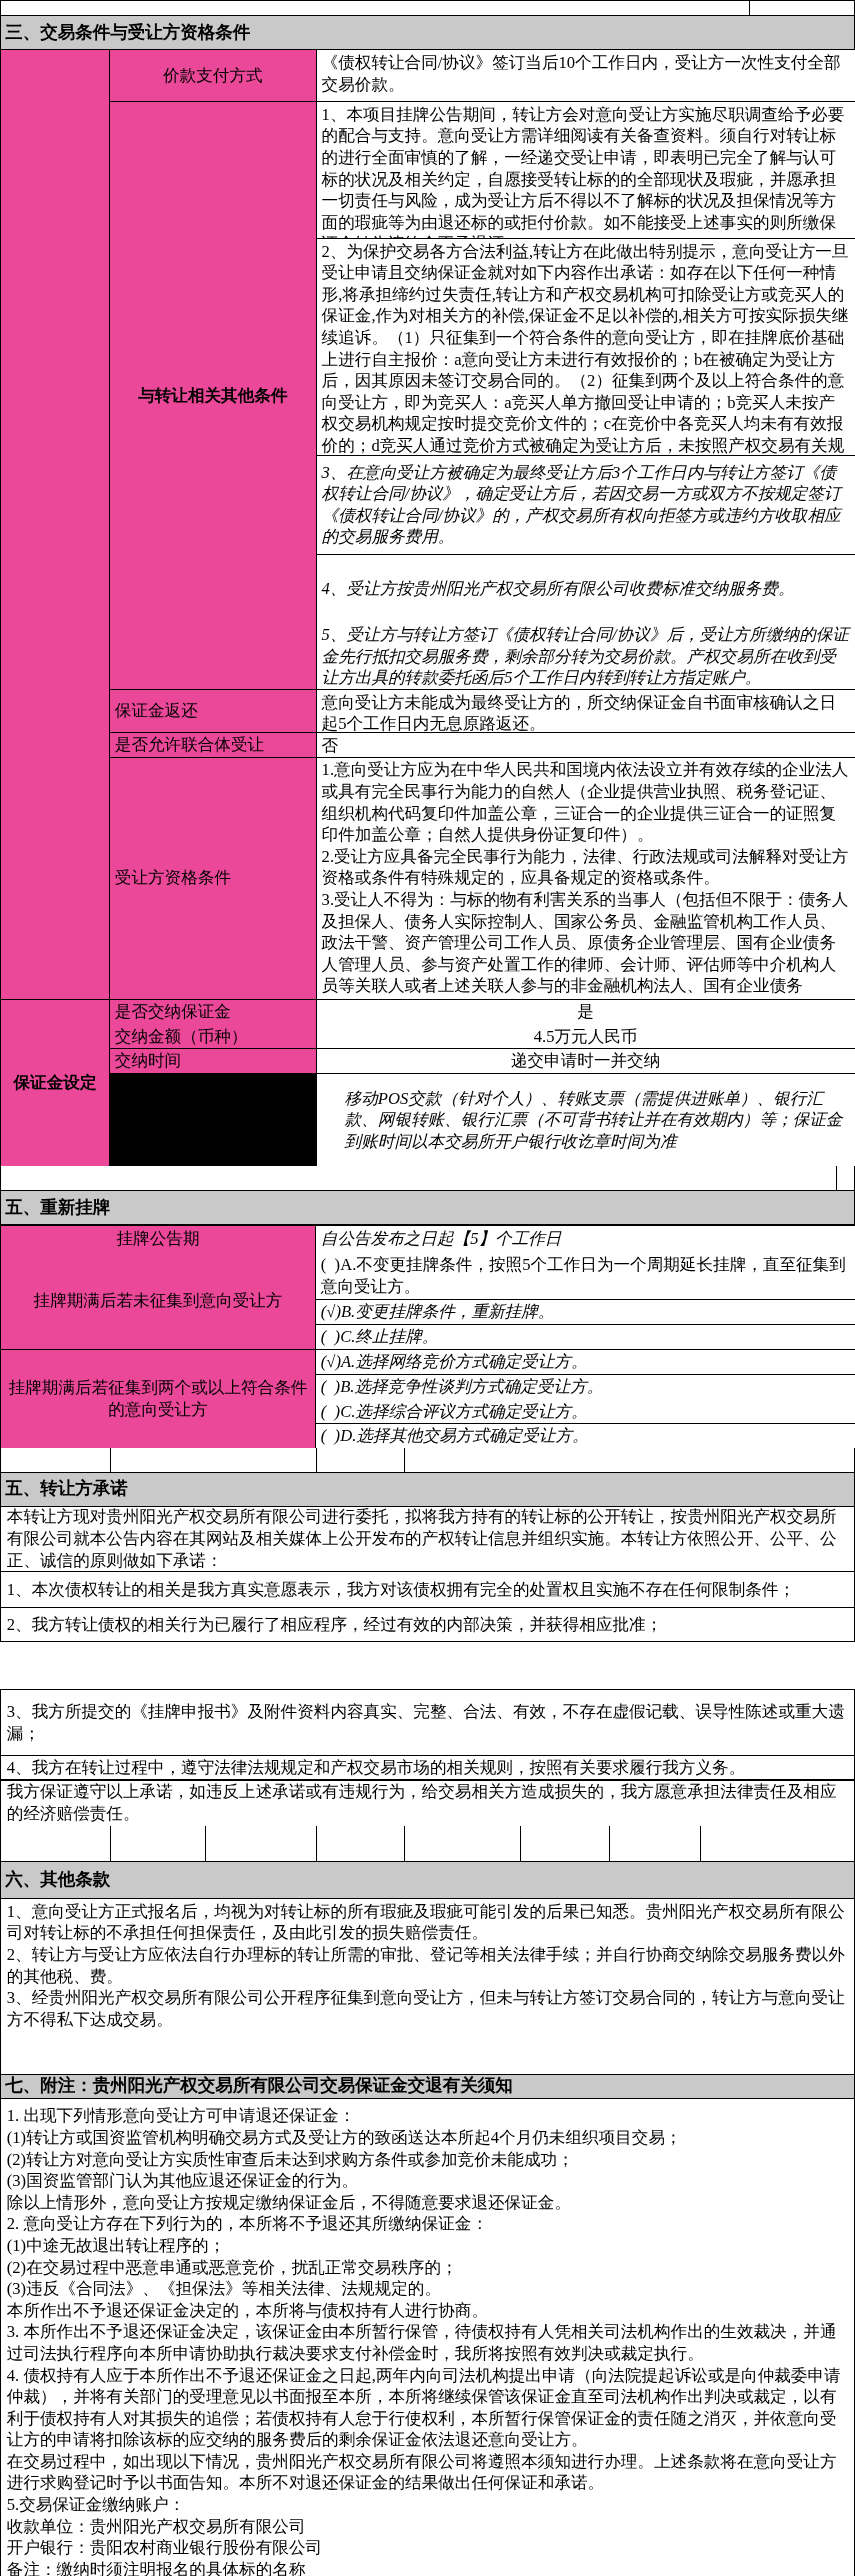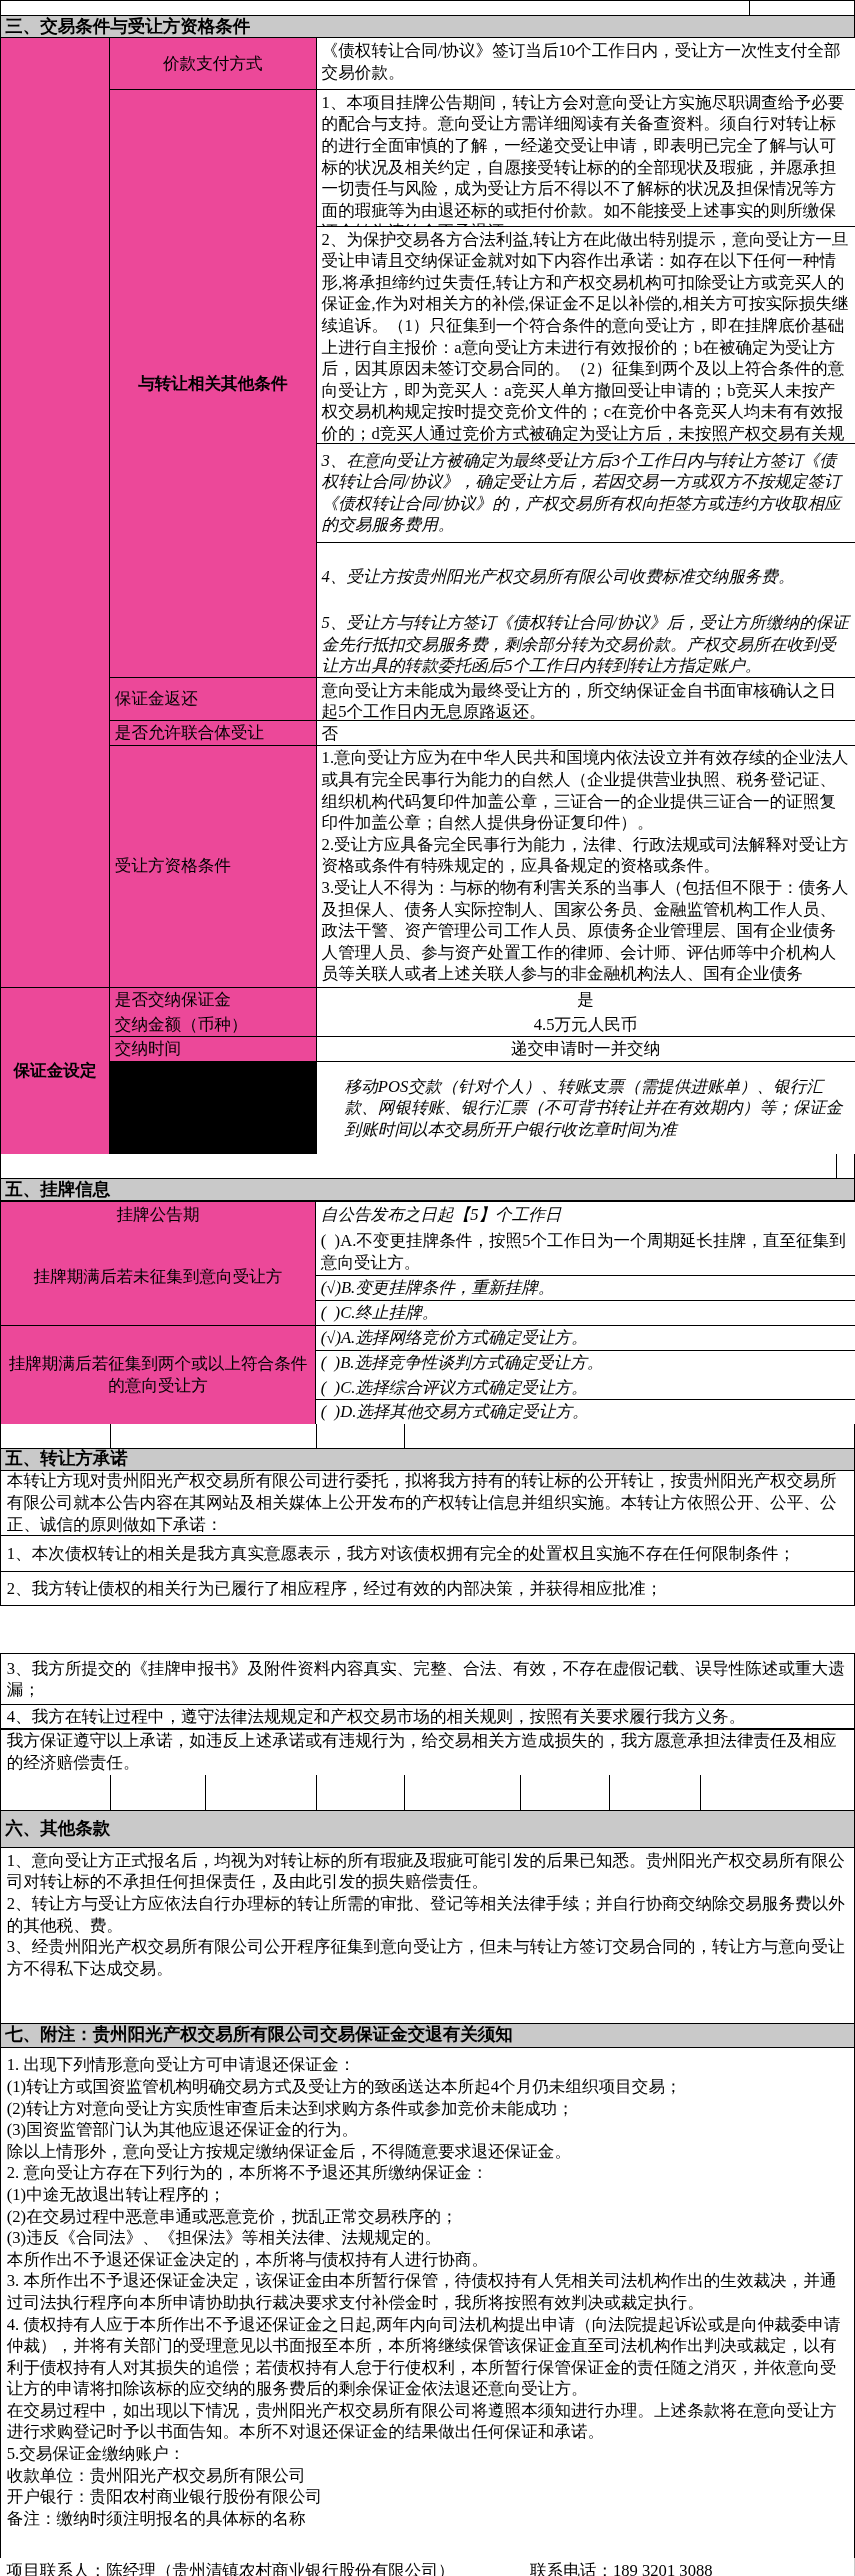--- a/index.html
+++ b/index.html
@@ -7,21 +7,21 @@
   .doc { width:855px; margin:0 auto; font-size:16.6px; line-height:21.6px; }
   .blk { width:855px; position:relative; }
   .blk + .blk { margin-top:-0.8px; }
 
   
   .toprow { height:16px; background:#fff; border:0.8px solid #000; }
   .toprow .vline { position:absolute; top:0; bottom:0; left:748px; width:0.8px; background:#000; }
 
   
   .secbar { background:#c9c9c9; border:0.8px solid #000; font-weight:bold; font-size:17.5px;
-            display:flex; align-items:center; padding-left:4.2px; height:23px; }
+            display:flex; align-items:center; padding-left:4.2px; height:35px; }
   .secbar.h30 { height:25px; }
   .secbar.h46 { height:38px; }
 
   
   .grid { display:grid; gap:0.8px; background:#000; border:0.8px solid #000; }
   .grid3 { grid-template-columns:108px 206px 538px;
            grid-template-rows:51px 136px 216px 98px 68px 66px 42px 24px 241px 24px 24px 24px 92px; }
   .gridL { grid-template-columns:314px 539px;
            grid-template-rows:26px 47px 24px 24px 24px 24px 24px 24px; }
   .cell { background:#fff; padding:1.7px 5px; overflow:hidden; }
@@ -88,21 +88,21 @@
     <div class="cell hcenter" style="grid-column:3; grid-row:10;">是</div>
     <div class="cell hcenter" style="grid-column:3; grid-row:11;">4.5万元人民币</div>
     <div class="cell hcenter" style="grid-column:3; grid-row:12;">递交申请时一并交纳</div>
     <div class="cell vcenter" style="grid-column:3; grid-row:13;padding-left:28px;">移动POS交款（针对个人）、转账支票（需提供进账单）、银行汇款、网银转账、银行汇票（不可背书转让并在有效期内）等；保证金到账时间以本交易所开户银行收讫章时间为准</div>
   </div>
 
   <div class="blk spacer" style="height:25px;">
     <div class="vg" style="left:835px;"></div>
   </div>
 
-  <div class="blk secbar">五、挂牌信息</div>
+  <div class="blk secbar">五、重新挂牌</div>
 
   <div class="blk grid gridL">
     <div class="lab ctr" style="grid-column:1; grid-row:1;">挂牌公告期</div>
     <div class="cell vcenter" style="grid-column:2; grid-row:1;">自公告发布之日起【5】个工作日</div>
 
     <div class="lab ctr" style="grid-column:1; grid-row:2/5;">挂牌期满后若未征集到意向受让方</div>
     <div class="cell prewrap" style="grid-column:2; grid-row:2;">(  )A.不变更挂牌条件，按照5个工作日为一个周期延长挂牌，直至征集到意向受让方。</div>
     <div class="cell prewrap vcenter" style="grid-column:2; grid-row:3;">(√)B.变更挂牌条件，重新挂牌。</div>
     <div class="cell prewrap vcenter" style="grid-column:2; grid-row:4;">(  )C.终止挂牌。</div>
 
@@ -118,21 +118,21 @@
     <div class="vg" style="left:315px;"></div>
     <div class="vg" style="left:403px;"></div>
   </div>
 
   <div class="blk secbar">五、转让方承诺</div>
 
   <div class="blk">
     <div class="wide vmid" style="height:66px;">本转让方现对贵州阳光产权交易所有限公司进行委托，拟将我方持有的转让标的公开转让，按贵州阳光产权交易所有限公司就本公告内容在其网站及相关媒体上公开发布的产权转让信息并组织实施。本转让方依照公开、公平、公正、诚信的原则做如下承诺：</div>
     <div class="wide vmid" style="height:37px;">1、本次债权转让的相关是我方真实意愿表示，我方对该债权拥有完全的处置权且实施不存在任何限制条件；</div>
     <div class="wide vmid" style="height:35px;">2、我方转让债权的相关行为已履行了相应程序，经过有效的内部决策，并获得相应批准；</div>
-    <div class="wide vmid" style="height:52px;margin-top:47px;">3、我方所提交的《挂牌申报书》及附件资料内容真实、完整、合法、有效，不存在虚假记载、误导性陈述或重大遗漏；</div>
+    <div class="wide vmid" style="height:67px;margin-top:47px;">3、我方所提交的《挂牌申报书》及附件资料内容真实、完整、合法、有效，不存在虚假记载、误导性陈述或重大遗漏；</div>
     <div class="wide vmid" style="height:25px;">4、我方在转让过程中，遵守法律法规规定和产权交易市场的相关规则，按照有关要求履行我方义务。</div>
     <div class="wide vmid" style="height:47px;">我方保证遵守以上承诺，如违反上述承诺或有违规行为，给交易相关方造成损失的，我方愿意承担法律责任及相应的经济赔偿责任。</div>
   </div>
 
   <div class="blk spacer" style="height:36px;">
     <div class="vg" style="left:109px;"></div>
     <div class="vg" style="left:204px;"></div>
     <div class="vg" style="left:315px;"></div>
     <div class="vg" style="left:403px;"></div>
     <div class="vg" style="left:519px;"></div>

